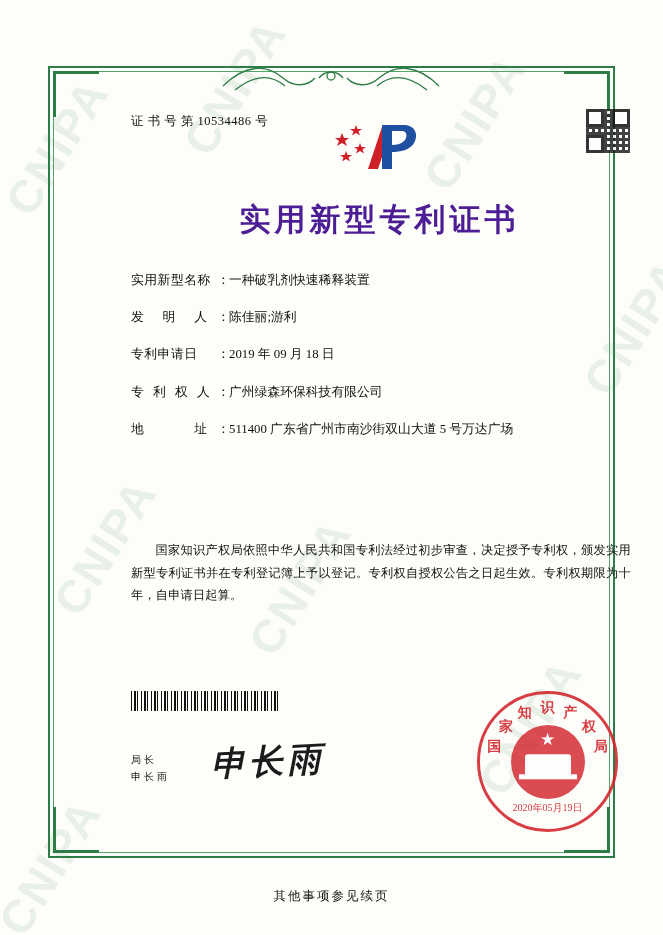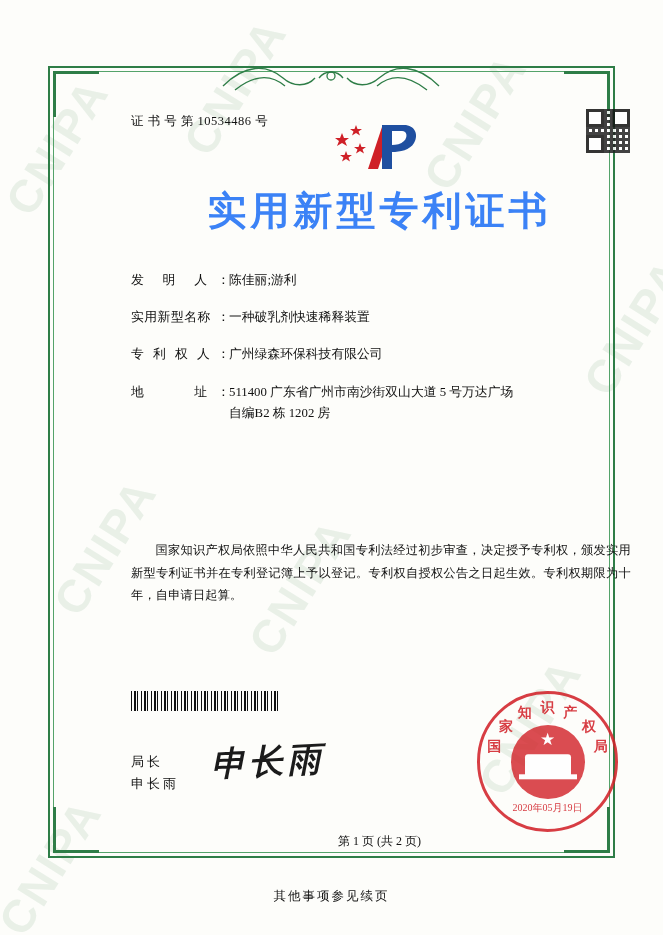--- a/index.html
+++ b/index.html
@@ -123,26 +123,26 @@
   .logo {
     position: absolute;
     left: 50%; top: 46px;
     transform: translateX(-50%);
     width: 120px; height: 60px;
   }
 
   .main-title {
     position: absolute;
     left: 0; right: 0;
-    top: 113px;
+    top: 128px;
     text-align: center;
-    font-size: 39px;
+    font-size: 31px;
     font-weight: 700;
     letter-spacing: 4px;
-    color: #3b82f6;
+    color: #4c1d95;
     font-family: "DejaVu Serif", serif;
   }
 
   .fields {
     position: absolute;
     left: 30px;
     top: 200px;
     width: 500px;
     font-size: 12.8px;
     color: #111;
@@ -206,21 +206,21 @@
     background:
       repeating-linear-gradient(90deg,
         #111 0 1px, transparent 1px 3px,
         #111 3px 5px, transparent 5px 6px,
         #111 6px 7px, transparent 7px 10px);
   }
 
   .signer {
     position: absolute;
     left: 30px; top: 680px;
-    font-size: 13px;
+    font-size: 10px;
     letter-spacing: 3px;
     line-height: 1.7;
     color: #111;
   }
   .handwriting {
     position: absolute;
     left: 110px; top: 668px;
     font-size: 34px;
     font-family: "DejaVu Serif", serif;
     font-style: italic;
@@ -370,36 +370,38 @@
         <polygon points="40,26 41.5,30 46,30 42.5,32.5 44,36.5 40,34 36,36.5 37.5,32.5 34,30 38.5,30"></polygon>
         <polygon points="26,34 27.5,38 32,38 28.5,40.5 30,44.5 26,42 22,44.5 23.5,40.5 20,38 24.5,38"></polygon>
       </g>
     </svg>
 
     <div class="main-title">实用新型专利证书</div>
 
     <div class="fields">
 
       <div class="field">
+        <span class="f-label tight">实用新型名称</span><span class="f-colon">：</span><span class="f-value">一种破乳剂快速稀释装置</span>
+      </div>
+
+      <div class="field">
         <span class="f-label">发　明　人</span><span class="f-colon">：</span><span class="f-value">陈佳丽;游利</span>
       </div>
 
+
       <div class="field">
-        <span class="f-label tight">实用新型名称</span><span class="f-colon">：</span><span class="f-value">一种破乳剂快速稀释装置</span>
-      </div>
-
-
+        <span class="f-label tight">专利申请日</span><span class="f-colon">：</span><span class="f-value">2019 年 09 月 18 日</span>
+      </div>
 
       <div class="field">
         <span class="f-label">专 利 权 人</span><span class="f-colon">：</span><span class="f-value">广州绿森环保科技有限公司</span>
       </div>
 
       <div class="field">
         <span class="f-label">地　　　址</span><span class="f-colon">：</span><span class="f-value">511400 广东省广州市南沙街双山大道 5 号万达广场</span>
-        <span class="f-value2">自编B2 栋 1202 房</span>
       </div>
 
 
     </div>
 
     <div class="para para1">
       <span class="indent">国家知识产权局依照中华人民共和国专利法经过初步审查，决定授予专利权，颁发实用新型专利证书并在专利登记簿上予以登记。专利权自授权公告之日起生效。专利权期限为十年，自申请日起算。</span>
     </div>
 
     <div class="barcode"></div>
@@ -420,19 +422,18 @@
         <span style="transform: rotate(24deg) translate(0,-56px) rotate(-24deg) translate(-7px,-7px);">产</span>
         <span style="transform: rotate(48deg) translate(0,-56px) rotate(-48deg) translate(-7px,-7px);">权</span>
         <span style="transform: rotate(72deg) translate(0,-56px) rotate(-72deg) translate(-7px,-7px);">局</span>
       </div>
       <div class="seal-star">
         <div class="seal-gate"></div>
       </div>
       <div class="seal-date">2020年05月19日</div>
     </div>
 
-    <div class="page-num">第 1 页 (共 2 页)</div>
 
   </div>
 
   <div class="footer-note">其他事项参见续页</div>
 
 </div>
 
 </body></html>

